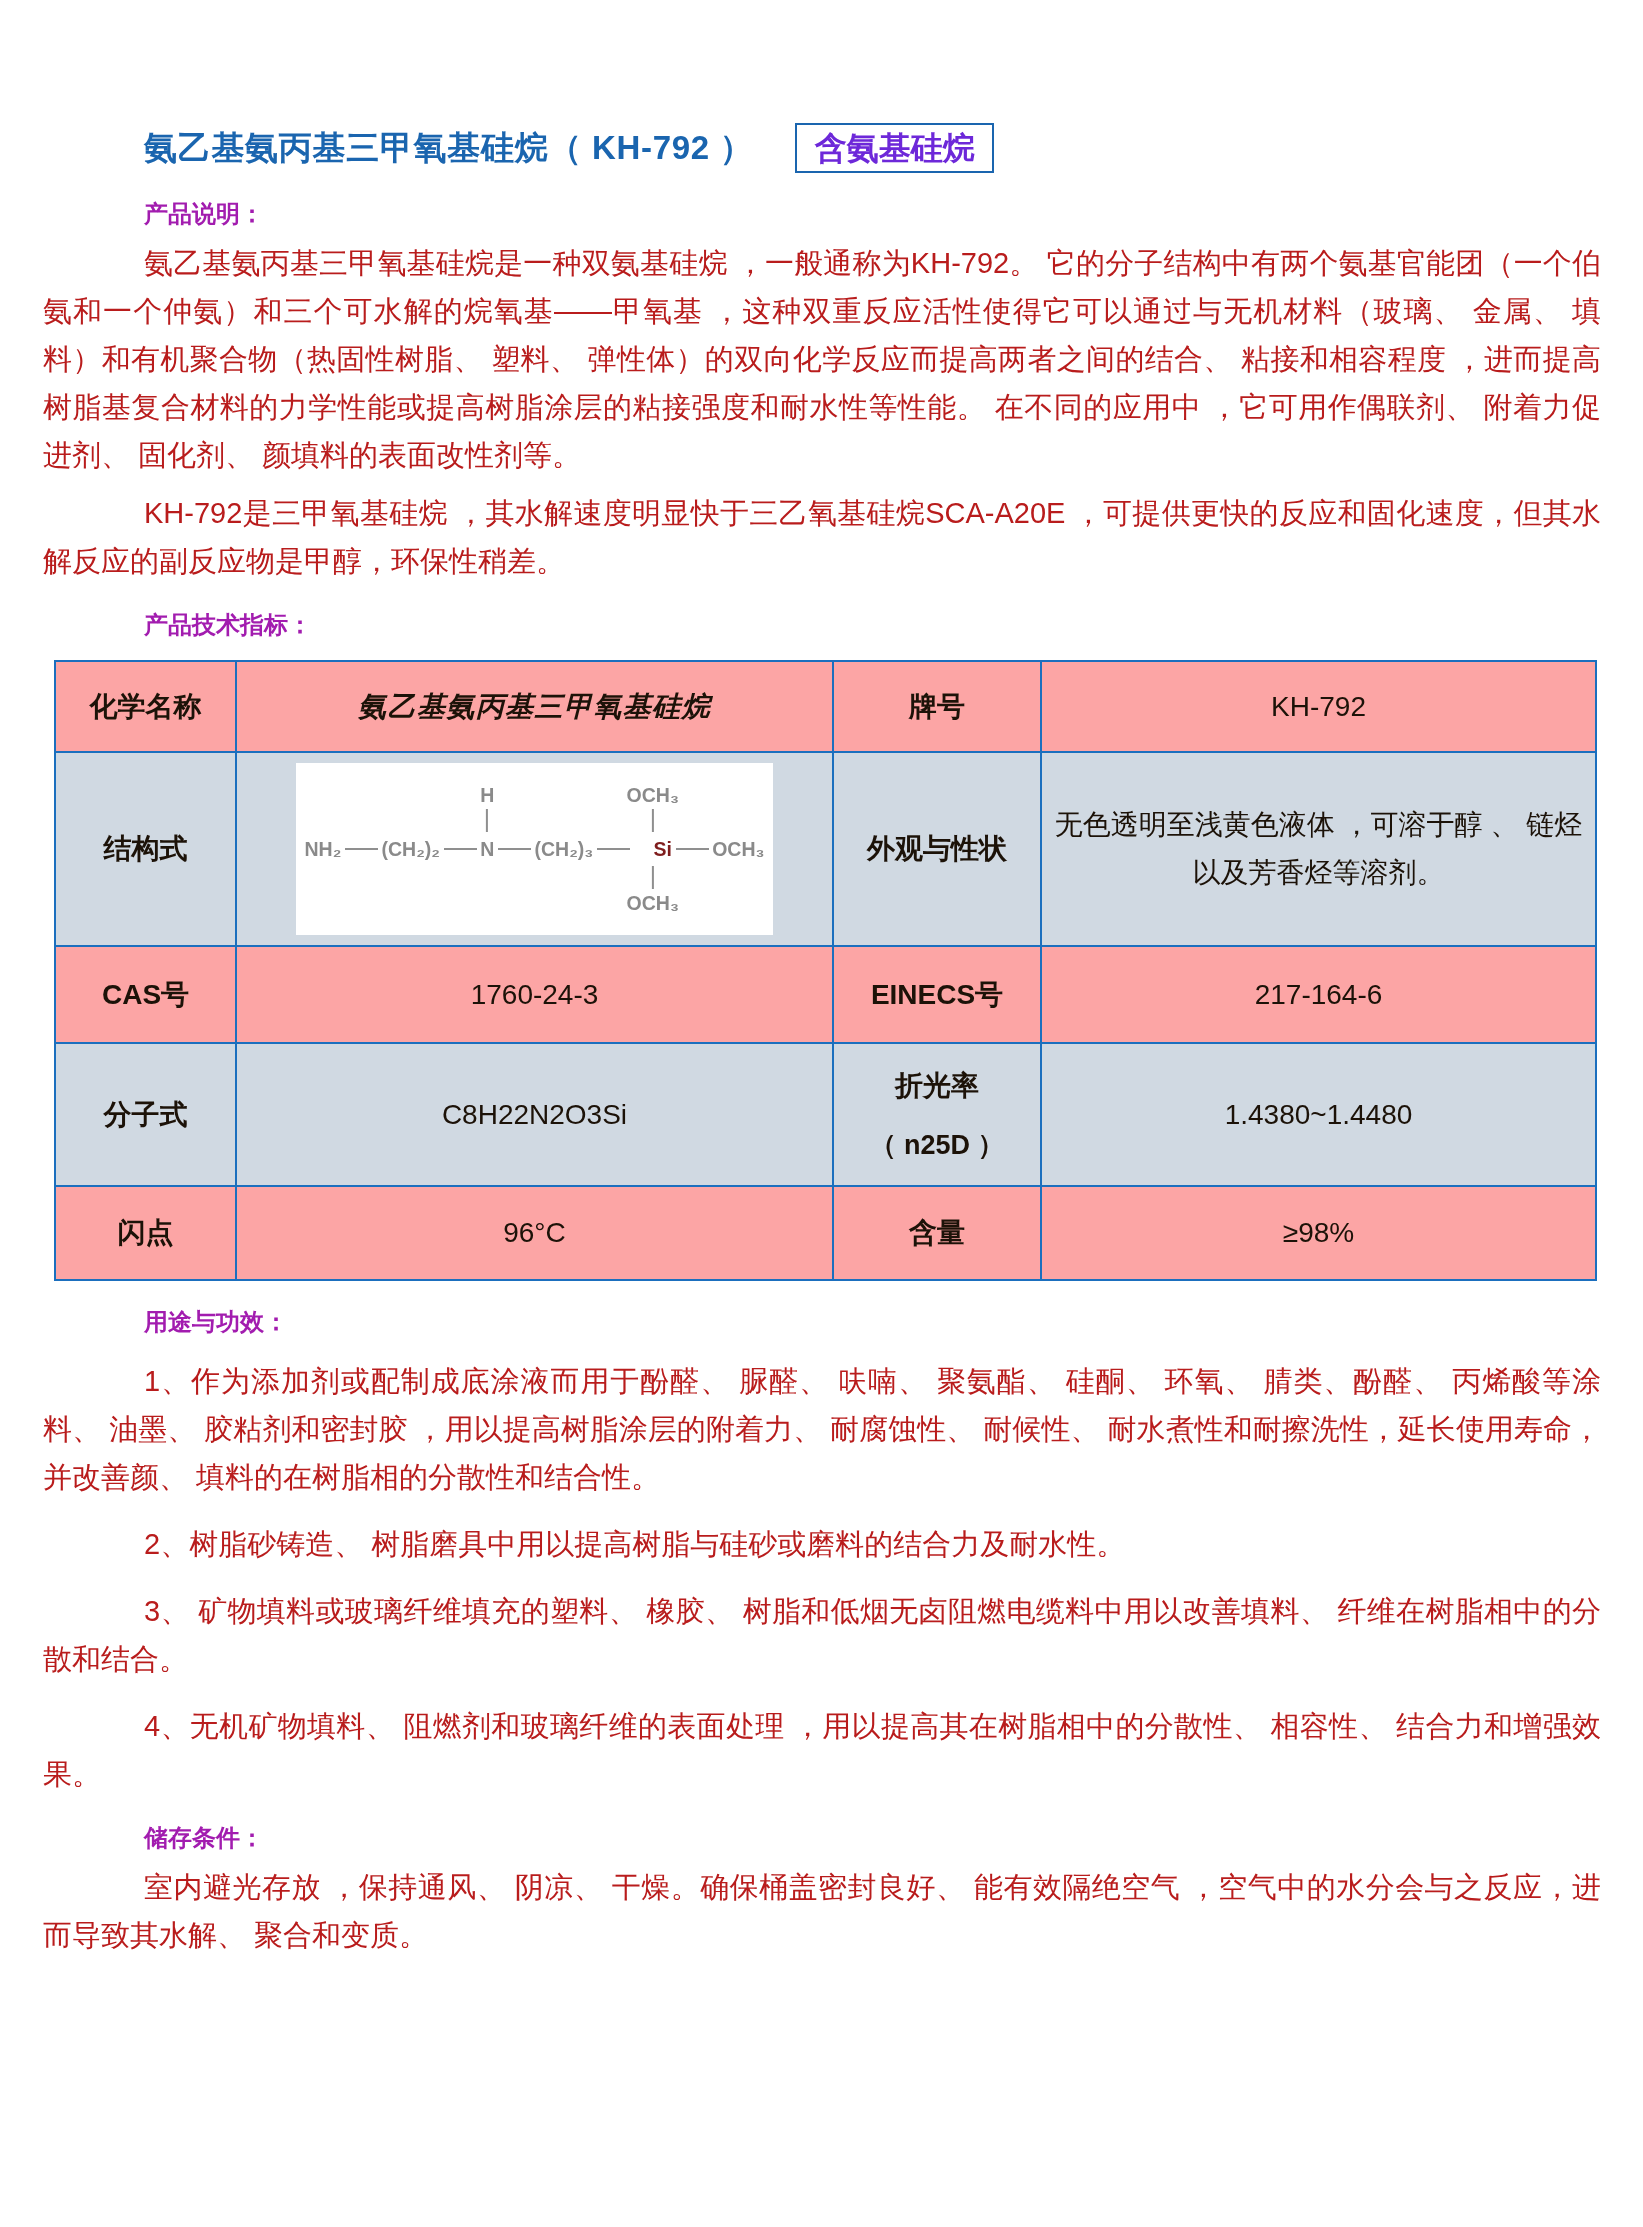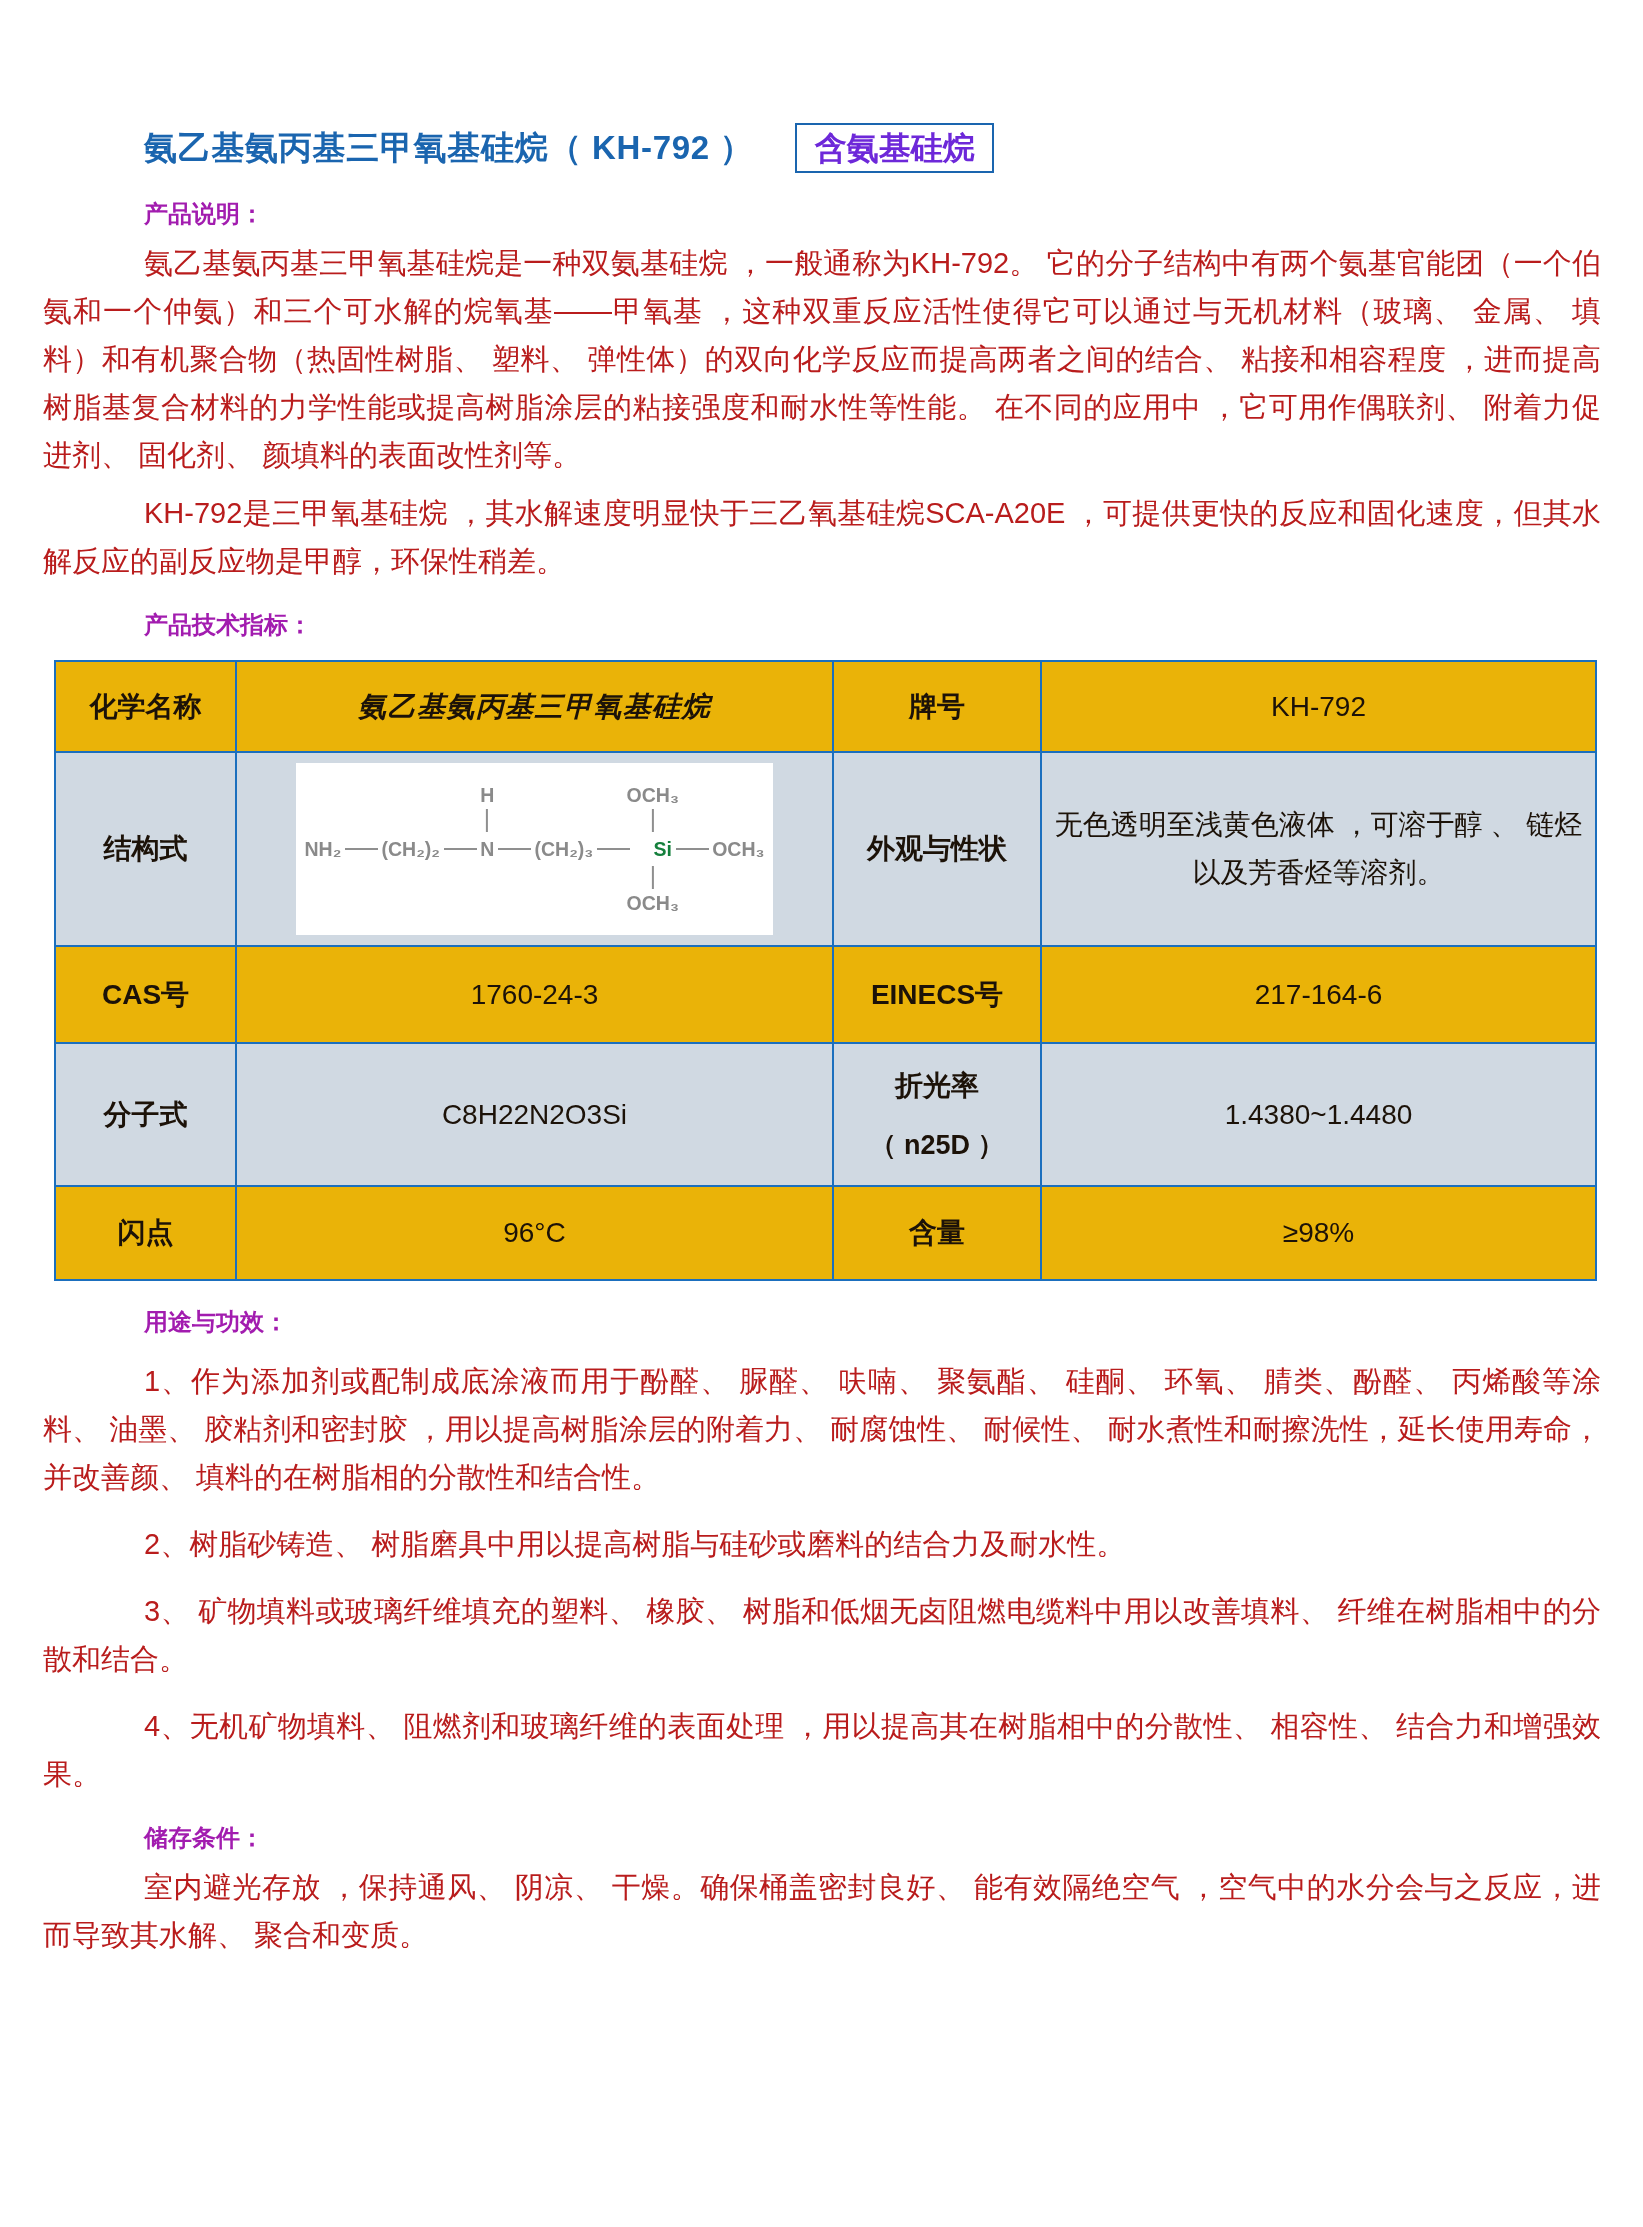--- a/index.html
+++ b/index.html
@@ -17,38 +17,38 @@
 
   p.body{font-size:29px;line-height:48px;margin:4.3px 0 10px 0;text-align:justify;color:#b91c1c;}
   p.indent{text-indent:101px;}
   p.usage{margin:19px 0;}
 
   
   table.spec{border-collapse:collapse;width:1540px;margin:19px 0 7.2px 11px;table-layout:fixed;}
   table.spec td{border:2.2px solid #1b6fbe;font-size:28px;text-align:center;vertical-align:middle;
                 padding:10px 8.7px;color:#1c1208;}
   col.c1{width:181px;} col.c2{width:597px;} col.c3{width:208px;} col.c4{width:555px;}
-  tr.light td{background:#eab308;margin-top:36px;}
+  tr.light td{background:#fca5a5;margin-top:36px;}
   tr.dark td{background:#d0d9e2;}
   td.lbl{font-weight:700;}
   td.chem-name{color:#1a65af;font-weight:700;font-size:30px;letter-spacing:1.4px;font-style:italic;}
   tr.r1 td{height:69px;}
   tr.r3 td{height:75px;}
   tr.r4 td{height:121px;}
   tr.r5 td{height:72px;}
   td.appearance{text-align:left;padding:14.5px 24.6px;line-height:48px;}
   .lbl-note{font-size:27px;font-weight:700;margin-top:22px;}
 
   
   td.struct-cell{padding:7.2px 0;}
   .struct-box{background:#ffffff;width:477px;height:172px;margin:0 auto;position:relative;
               display:flex;align-items:center;justify-content:center;}
   .chain{display:flex;align-items:center;}
   .atom{font-size:19.5px;color:#8a8a8a;font-weight:700;line-height:22px;position:relative;white-space:nowrap;}
-  .si-text{color:#15803d;margin-left:20px;}
+  .si-text{color:#7f1d1d;margin-left:20px;}
   .bond{display:inline-block;width:33px;height:2.2px;background:#8f8f8f;margin:0 3.6px;}
   .sub-top{position:absolute;bottom:calc(100% + 32px);left:50%;transform:translateX(-50%);
            font-size:19.5px;color:#8a8a8a;font-weight:700;white-space:nowrap;}
   .stem-top{position:absolute;bottom:calc(100% + 5.8px);left:50%;transform:translateX(-50%);
             width:2.2px;height:23px;background:#8f8f8f;}
   .sub-bottom{position:absolute;top:calc(100% + 32px);left:50%;transform:translateX(-50%);
               font-size:19.5px;color:#8a8a8a;font-weight:700;white-space:nowrap;}
   .stem-bottom{position:absolute;top:calc(100% + 5.8px);left:50%;transform:translateX(-50%);
                width:2.2px;height:23px;background:#8f8f8f;}
   .sq{position:absolute;}

